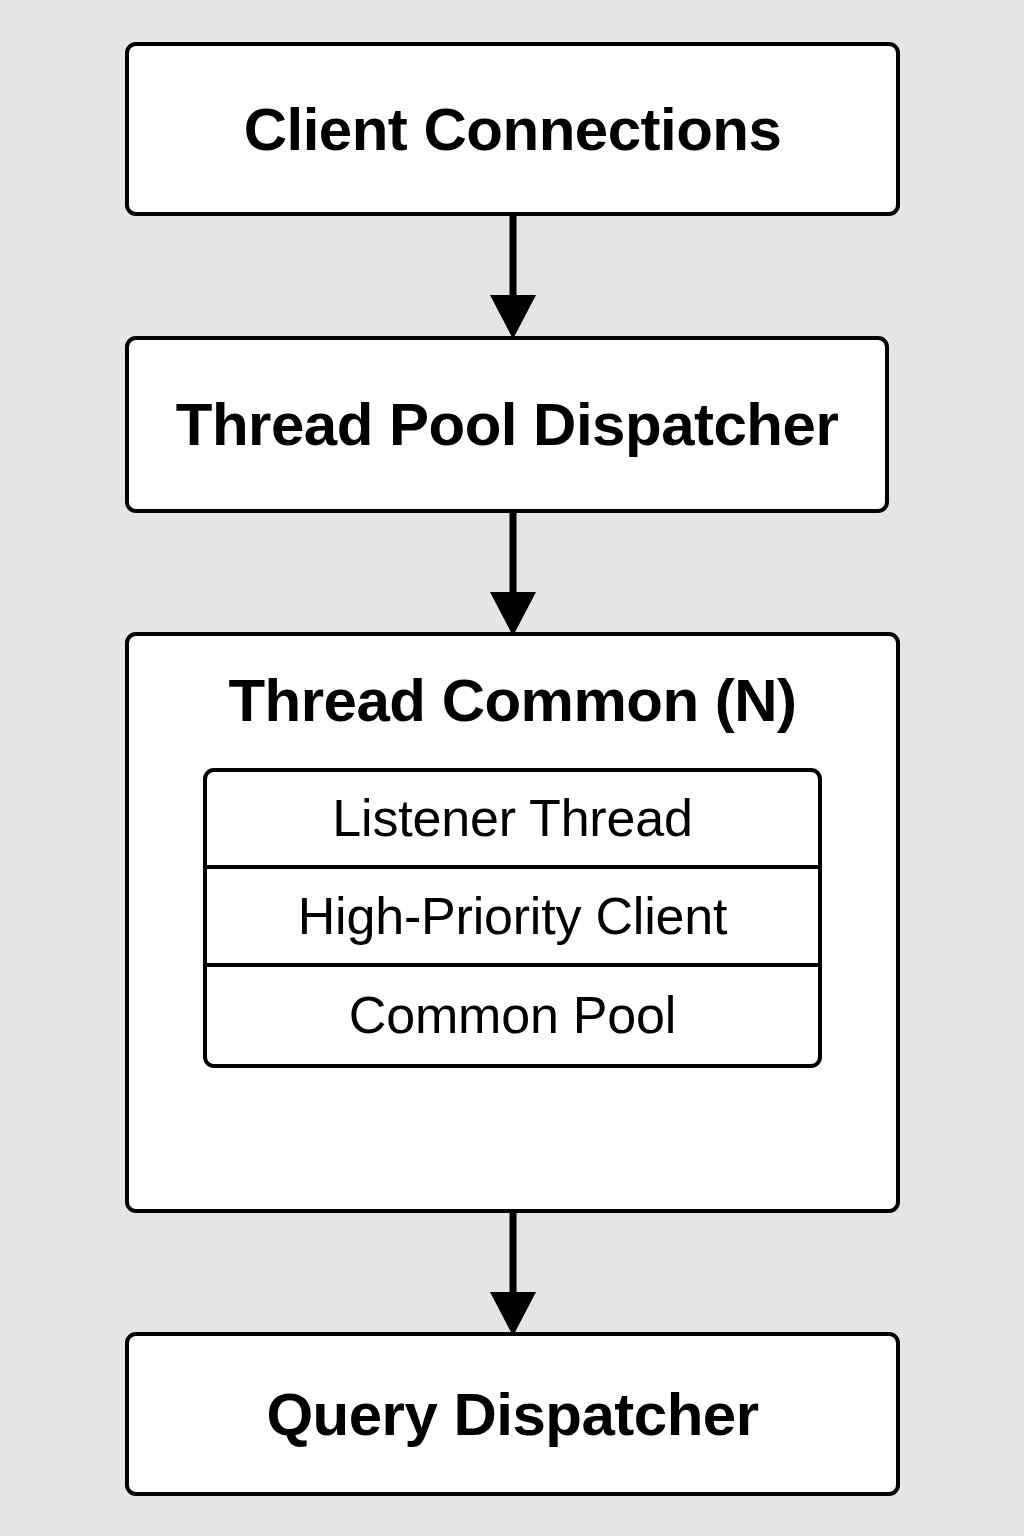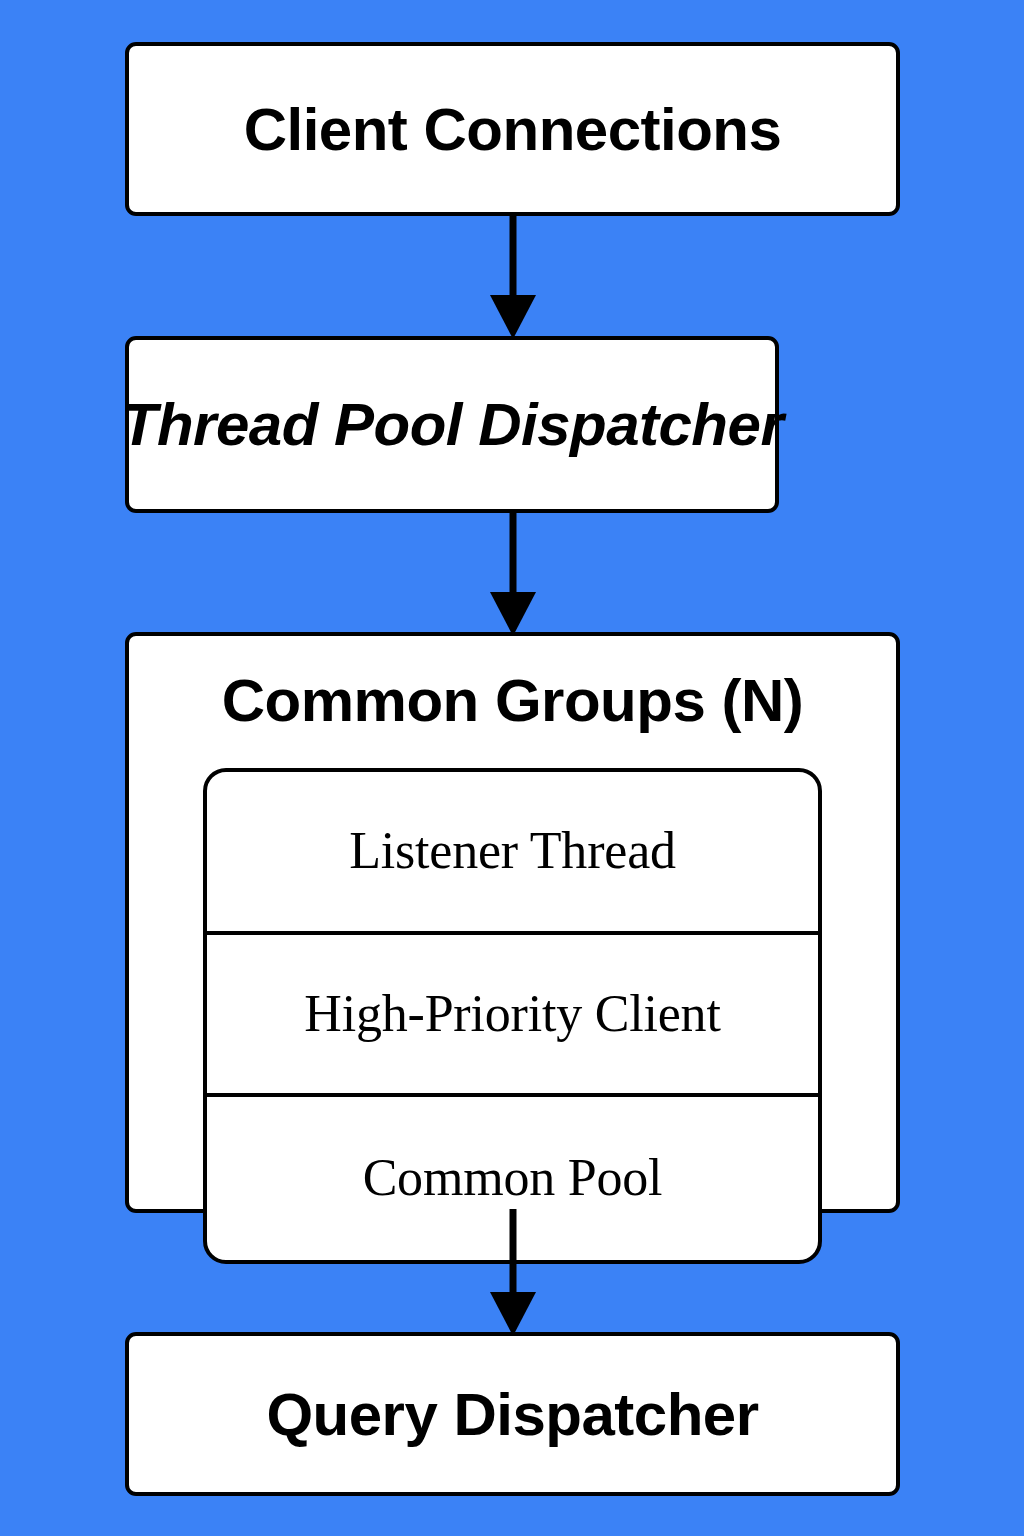--- a/index.html
+++ b/index.html
@@ -13,21 +13,21 @@
     height: 1536px;
     font-family: "Liberation Sans", sans-serif;
     color: #000000;
     overflow: hidden;
   }
 
   #diagram-canvas {
     position: relative;
     width: 1024px;
     height: 1536px;
-    background: #3b82f6;
+    background: #e5e5e5;
   }
 
   
   .node {
     position: absolute;
     box-sizing: border-box;
     background: #ffffff;
     border: 4px solid #000000;
     border-radius: 11px;
     display: flex;
@@ -49,23 +49,22 @@
   #node-client-connections {
     left: 125px;
     top: 42px;
     width: 775px;
     height: 174px;
   }
 
   #node-thread-pool-dispatcher {
     left: 125px;
     top: 336px;
-    width: 654px;
+    width: 764px;
     height: 177px;
-    font-style: italic;
   }
 
   #node-thread-groups {
     left: 125px;
     top: 632px;
     width: 775px;
     height: 581px;
     display: block;
   }
 
@@ -89,26 +88,25 @@
     line-height: 1.05;
     white-space: nowrap;
   }
 
   #thread-group-subbox {
     position: absolute;
     box-sizing: border-box;
     left: 74px;
     top: 132px;
     width: 619px;
-    height: 496px;
+    height: 300px;
     background: #ffffff;
     border: 4px solid #000000;
-    border-radius: 23px;
+    border-radius: 11px;
     overflow: hidden;
-    font-family: Liberation Serif, serif;
   }
 
   .subrow {
     box-sizing: border-box;
     width: 100%;
     height: 33.3333%;
     display: flex;
     align-items: center;
     justify-content: center;
     border-bottom: 4px solid #000000;
@@ -154,21 +152,21 @@
     <span class="node-label">Thread Pool Dispatcher</span>
   </div>
 
   <svg class="arrow" id="arrow-2" viewBox="0 0 72 128" xmlns="http://www.w3.org/2000/svg">
     <line x1="36" y1="0" x2="36" y2="104" stroke="#000000" stroke-width="7"></line>
     <polygon points="36,127 13,83 59,83" fill="#000000"></polygon>
   </svg>
 
   <div class="node" id="node-thread-groups">
 
-    <div class="group-title">Common Groups (N)</div>
+    <div class="group-title">Thread Common (N)</div>
 
     <div id="thread-group-subbox">
 
       <div class="subrow">
         <span class="subrow-label">Listener Thread</span>
       </div>
 
       <div class="subrow">
         <span class="subrow-label">High-Priority Client</span>
       </div>

